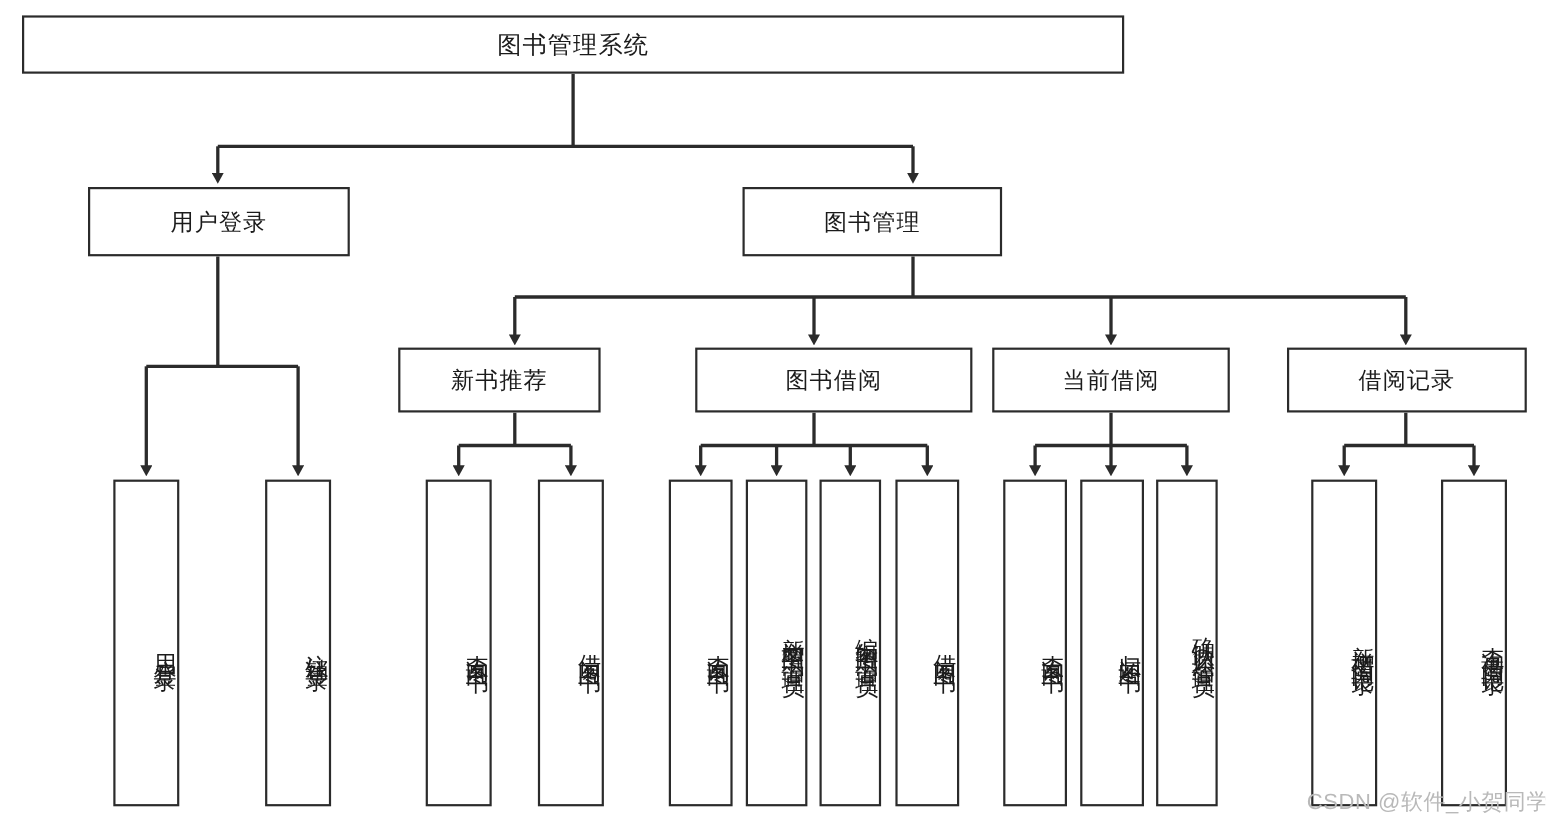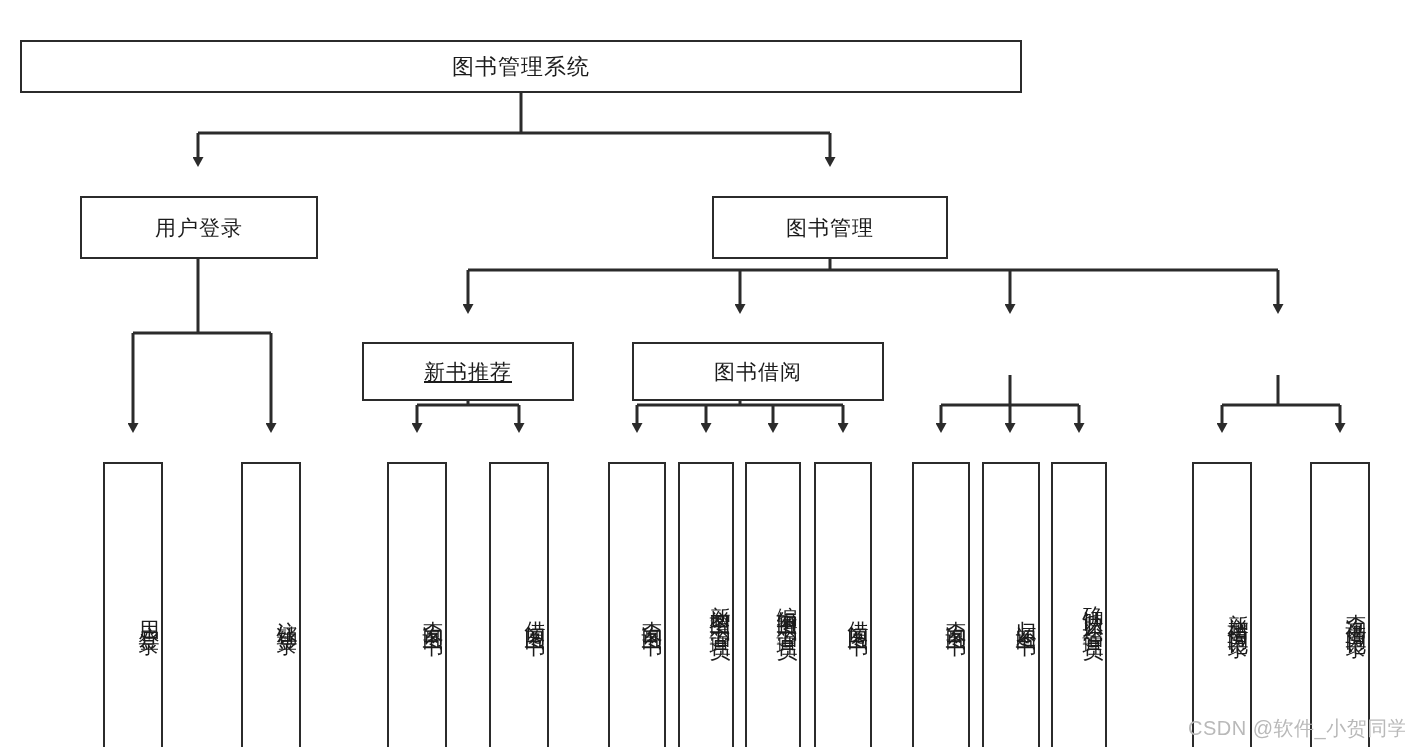--- a/index.html
+++ b/index.html
@@ -30,21 +30,20 @@
   .node {
     position: absolute;
     box-sizing: border-box;
     background: #ffffff;
     border: 2px solid #2b2b2b;
     display: flex;
     align-items: center;
     justify-content: center;
     color: #1b1b1b;
     letter-spacing: 1px;
-    margin-top: 26px;
   }
   .node.h {
     font-size: 21px;
   }
   .node.root {
     font-size: 22px;
   }
   
   .node.v {
     font-size: 21px;
@@ -124,24 +123,26 @@
       <path d="M1278,375 L1278,405"></path>
       <path d="M1222,405 L1340,405"></path>
       <path d="M1222,405 L1222,424" marker-end="url(#arrow)"></path>
       <path d="M1340,405 L1340,424" marker-end="url(#arrow)"></path>
     </g>
   </svg>
 
   <div class="node root" style="left:20px; top:14px; width:1002px; height:53px;">图书管理系统</div>
 
   <div class="node h" style="left:80px; top:170px; width:238px; height:63px;">用户登录</div>
-  <div class="node h" style="left:712px; top:170px; width:236px; height:63px;">图书管理</div>
+  <div class="node h" style="left:675px; top:170px; width:236px; height:63px;">图书管理</div>
 
-  <div class="node h" style="left:362px; top:316px; width:212px; height:59px;text-decoration:underline;">新书推荐</div>
+  <div class="node h" style="left:362px; top:316px; width:184px; height:59px;">新书推荐</div>
   <div class="node h" style="left:632px; top:316px; width:252px; height:59px;">图书借阅</div>
+  <div class="node h" style="left:902px; top:316px; width:216px; height:59px;">当前借阅</div>
+  <div class="node h" style="left:1170px; top:316px; width:218px; height:59px;">借阅记录</div>
 
   <div class="node v" style="left:103px; top:436px; width:60px; height:297px;">用户登录</div>
   <div class="node v" style="left:241px; top:436px; width:60px; height:297px;">注销登录</div>
 
   <div class="node v" style="left:387px; top:436px; width:60px; height:297px;">查询图书</div>
   <div class="node v" style="left:489px; top:436px; width:60px; height:297px;">借阅图书</div>
 
   <div class="node v" style="left:608px; top:436px; width:58px; height:297px;">查询图书</div>
   <div class="node v tall" style="left:678px; top:436px; width:56px; height:297px;">新增图书（管理员）</div>
   <div class="node v tall" style="left:745px; top:436px; width:56px; height:297px;">编辑图书（管理员）</div>

